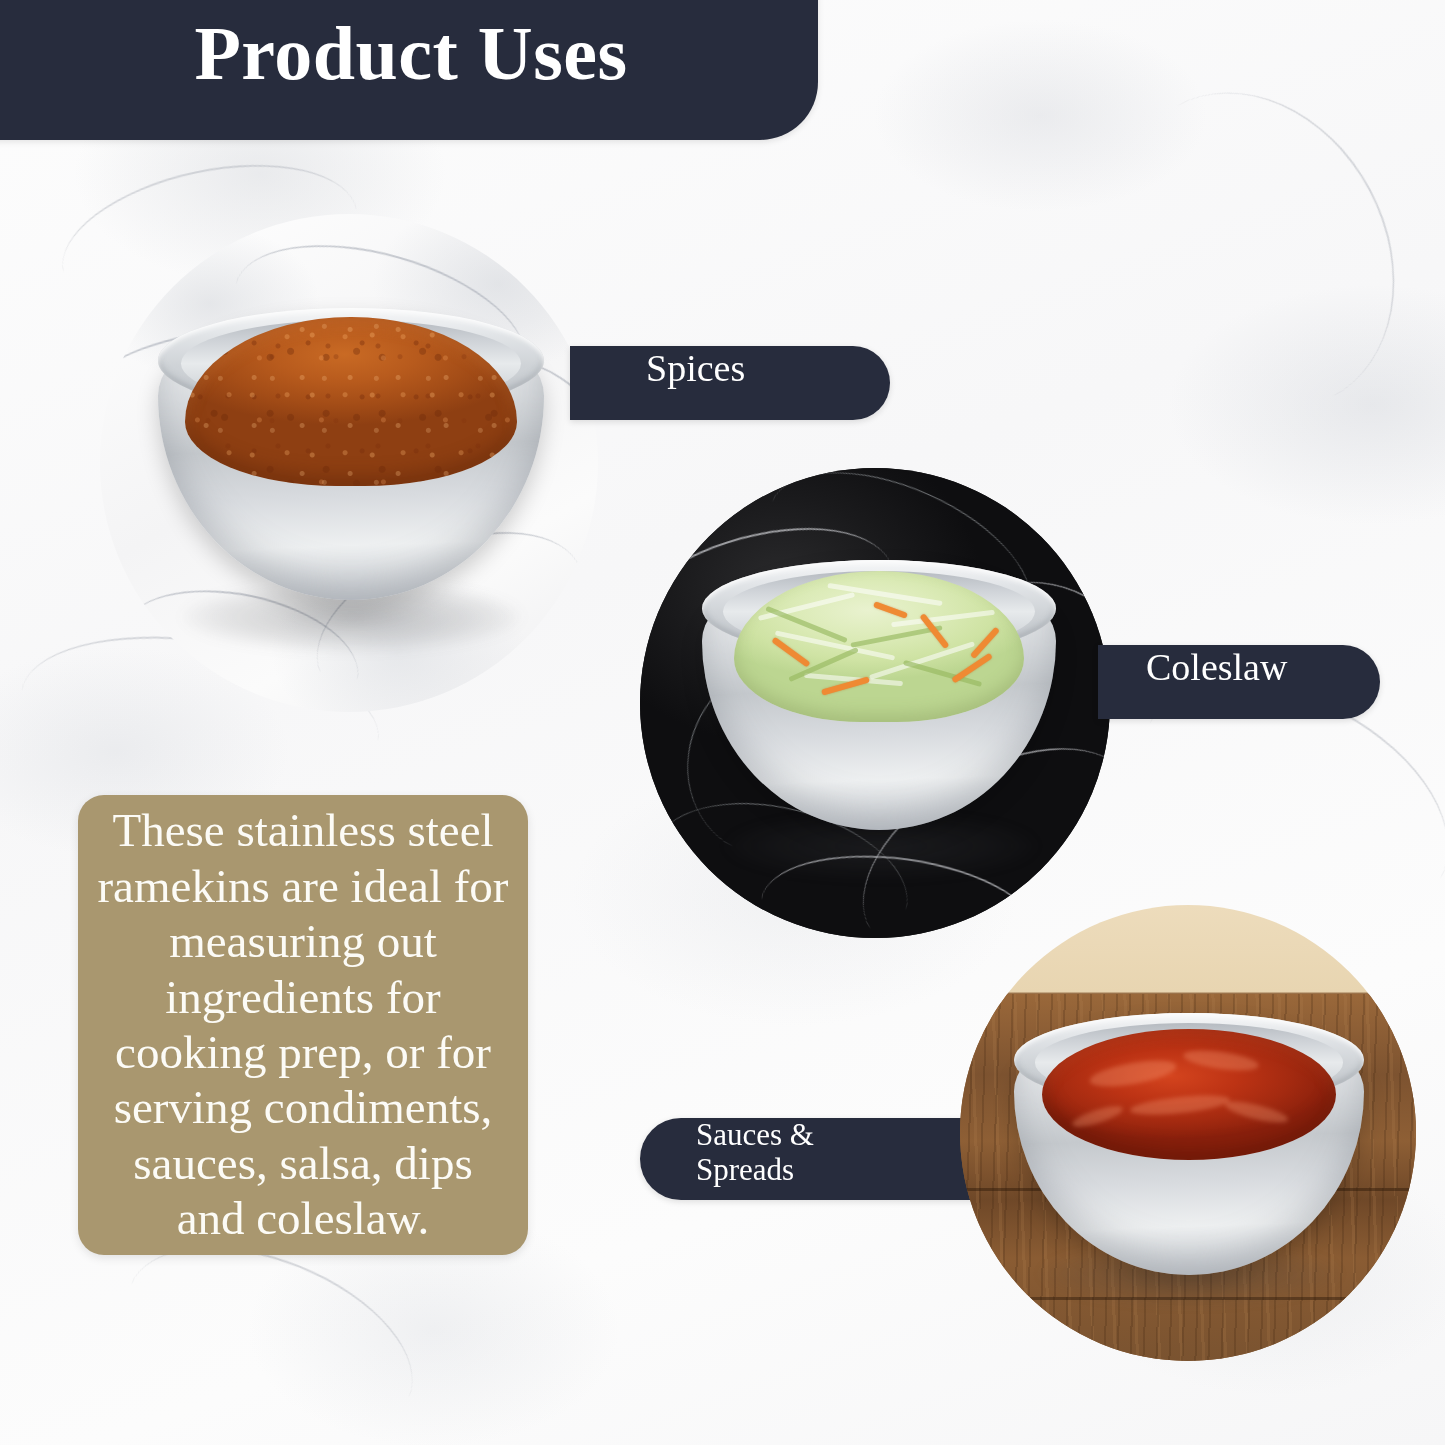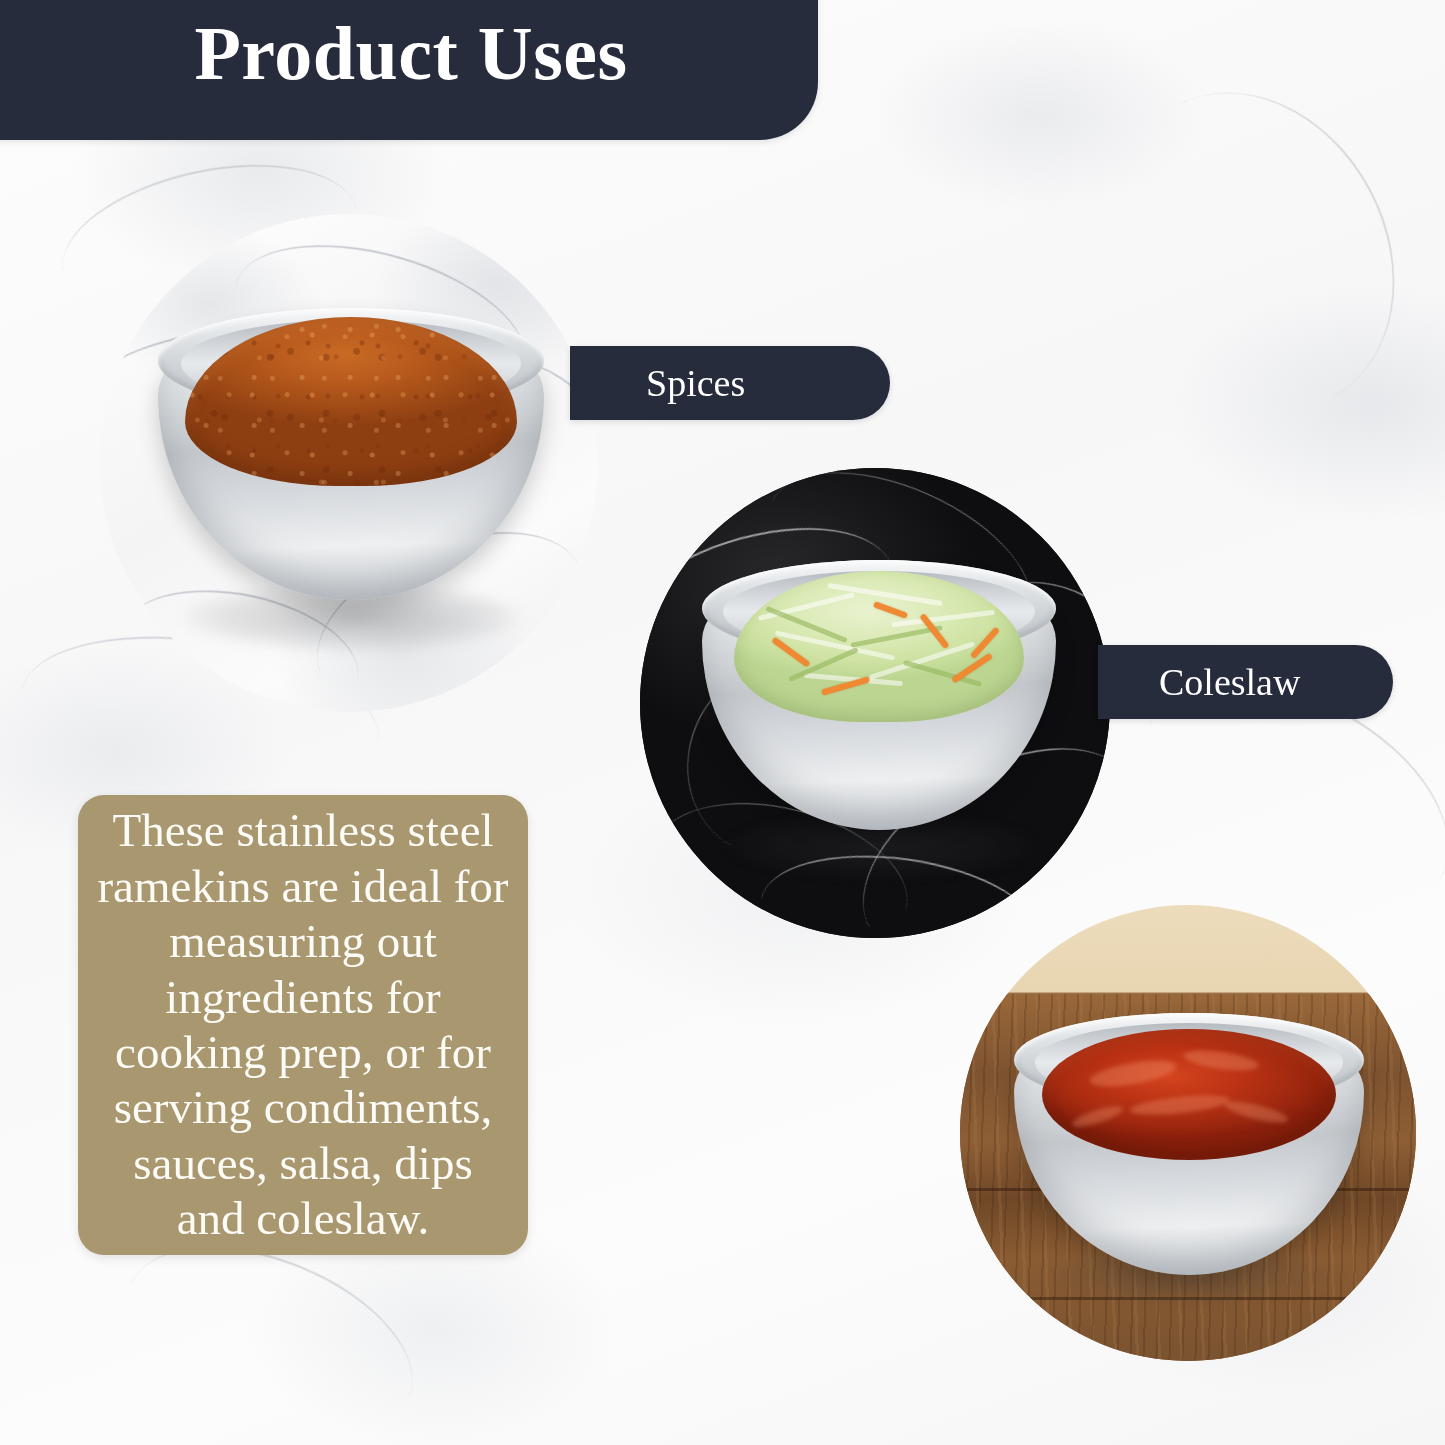--- a/index.html
+++ b/index.html
@@ -252,36 +252,35 @@
     filter: blur(2px);
   }
 
   
   .pill {
     position: absolute;
     background: #272c3d;
     color: #ffffff;
     font-family: "Liberation Serif", serif;
     display: flex;
-    align-items: center;
     z-index: 35;
     box-shadow: 0 2px 6px rgba(0,0,0,0.12);
   }
   .pill-spices {
     left: 570px; top: 346px;
     width: 244px; height: 74px;
     border-radius: 0 37px 37px 0;
     padding-left: 76px;
     font-size: 38px;
   }
   .pill-coleslaw {
     left: 1098px; top: 645px;
     width: 234px; height: 74px;
     border-radius: 0 37px 37px 0;
-    padding-left: 61px;
+    padding-left: 48px;
     font-size: 38px;
   }
   .pill-sauce {
     left: 640px; top: 1118px;
     width: 340px; height: 82px;
     border-radius: 41px 0 0 41px;
     padding-left: 56px;
     font-size: 31px;
     line-height: 1.12;
     z-index: 25;
@@ -392,20 +391,26 @@
         <div class="slaw-carrot" style="left: 12%; top: 52%; width: 15%; transform: rotate(36deg);"></div>
         <div class="slaw-carrot" style="left: 30%; top: 74%; width: 17%; transform: rotate(-16deg);"></div>
         <div class="slaw-carrot" style="left: 62%; top: 38%; width: 14%; transform: rotate(52deg);"></div>
         <div class="slaw-carrot" style="left: 74%; top: 62%; width: 16%; transform: rotate(-34deg);"></div>
         <div class="slaw-carrot" style="left: 48%; top: 24%; width: 12%; transform: rotate(20deg);"></div>
         <div class="slaw-carrot" style="left: 80%; top: 46%; width: 13%; transform: rotate(-48deg);"></div>
       </div>
     </div>
   </div>
 
+  <div class="pill pill-sauce">
+    <div>
+      <span class="pill-sauce-text">Sauces &amp;</span>
+      <span class="pill-sauce-text">Spreads</span>
+    </div>
+  </div>
 
   <div class="photo-circle circle-sauce">
     <div class="scene-wood">
       <div class="wood-grain"></div>
       <div class="wood-seam" style="top: 62%;"></div>
       <div class="wood-seam" style="top: 86%;"></div>
     </div>
     <div class="bowl-shadow" style="left: 80px; top: 338px; width: 300px; height: 62px;"></div>
     <div class="bowl-wrap" style="left: 54px; top: 108px; width: 350px; height: 262px;">
       <div class="bowl-body"></div>

